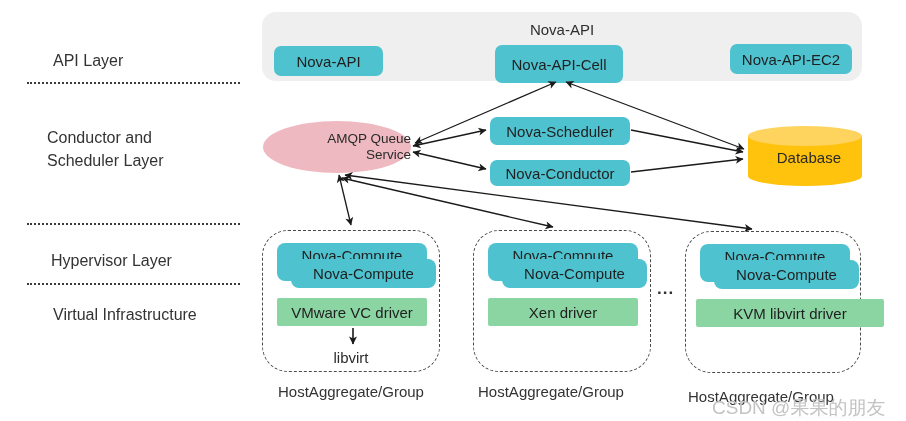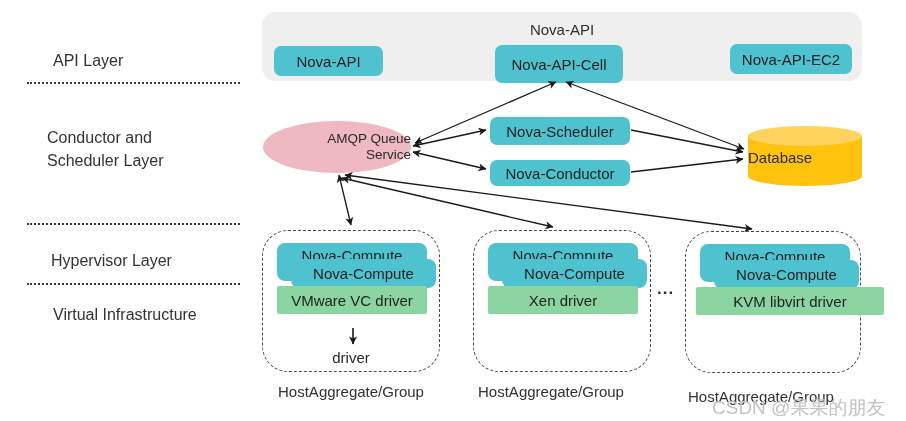--- a/index.html
+++ b/index.html
@@ -12,29 +12,29 @@
   .api-container{position:absolute;left:262px;top:12px;width:600px;height:69px;
     background:var(--container_gray,#efefef);border-radius:14px;}
   .api-title{position:absolute;left:262px;top:21px;width:600px;text-align:center;
     font-size:15px;color:#2e2e2e;}
   .teal-box{position:absolute;background:var(--teal,#4fc2cf);border-radius:7px;
     display:flex;align-items:center;justify-content:center;font-size:15px;color:#1f1f1f;}
   .amqp{position:absolute;left:263px;top:121px;width:148px;height:52px;
     background:var(--pink,#efb9c2);border-radius:50%;display:flex;flex-direction:column;
     align-items:flex-end;justify-content:center;font-size:13.5px;line-height:16px;color:#2a2a2a;}
   .cyl{position:absolute;left:748px;top:125px;width:114px;height:62px;}
-  .cyl-label{position:absolute;left:0;top:24px;width:93px;text-align:left;font-size:15px;color:#2a2a2a;}
+  .cyl-label{position:absolute;left:0;top:24px;width:93px;text-align:right;font-size:15px;color:#2a2a2a;}
   .group{position:absolute;width:178px;height:142px;border:1.6px dashed #4a4a4a;border-radius:26px;box-sizing:border-box;}
   .compute-back{position:absolute;left:14px;top:12px;width:150px;height:38px;
     background:var(--teal,#4fc2cf);border-radius:8px;text-align:center;font-size:15px;color:#1f1f1f;}
   .compute-back .lbl{display:block;padding-top:4px;}
   .compute-front{position:absolute;left:28px;top:28px;width:145px;height:29px;
     background:var(--teal,#4fc2cf);border-radius:8px;display:flex;align-items:center;justify-content:center;
     font-size:15px;color:#1f1f1f;}
-  .driver{position:absolute;left:14px;top:55px;width:150px;height:28px;
+  .driver{position:absolute;left:14px;top:67px;width:150px;height:28px;
     background:var(--green,#8bd5a3);border-radius:2px;display:flex;align-items:center;justify-content:center;
     font-size:15px;color:#1f1f1f;}
   .sub-node{position:absolute;left:0;top:118px;width:100%;text-align:center;font-size:15px;color:#2a2a2a;}
   .caption{position:absolute;width:178px;text-align:center;font-size:15px;color:#333;z-index:4;}
   .dots{position:absolute;left:657px;top:279px;font-size:17px;font-weight:bold;color:#333;letter-spacing:1px;}
   .watermark{position:absolute;left:712px;top:395px;font-size:19px;color:#c3c3c3;z-index:5;white-space:nowrap;}
   .arrows{position:absolute;left:0;top:0;z-index:6;pointer-events:none;}
 </style>
 </head>
 <body>
@@ -76,21 +76,21 @@
     </svg>
     <div class="cyl-label">Database</div>
   </div>
 
   <div class="group" style="left:262px;top:230px;">
     <div class="compute-back">
       <span class="lbl">Nova-Compute</span>
     </div>
     <div class="compute-front">Nova-Compute</div>
     <div class="driver">VMware VC driver</div>
-    <div class="sub-node">driver</div>
+    <div class="sub-node">libvirt</div>
   </div>
   <div class="caption" style="left:262px;top:383px;">HostAggregate/Group</div>
 
   <div class="group" style="left:473px;top:230px;">
     <div class="compute-back">
       <span class="lbl">Nova-Compute</span>
     </div>
     <div class="compute-front">Nova-Compute</div>
     <div class="driver">Xen driver</div>
   </div>

